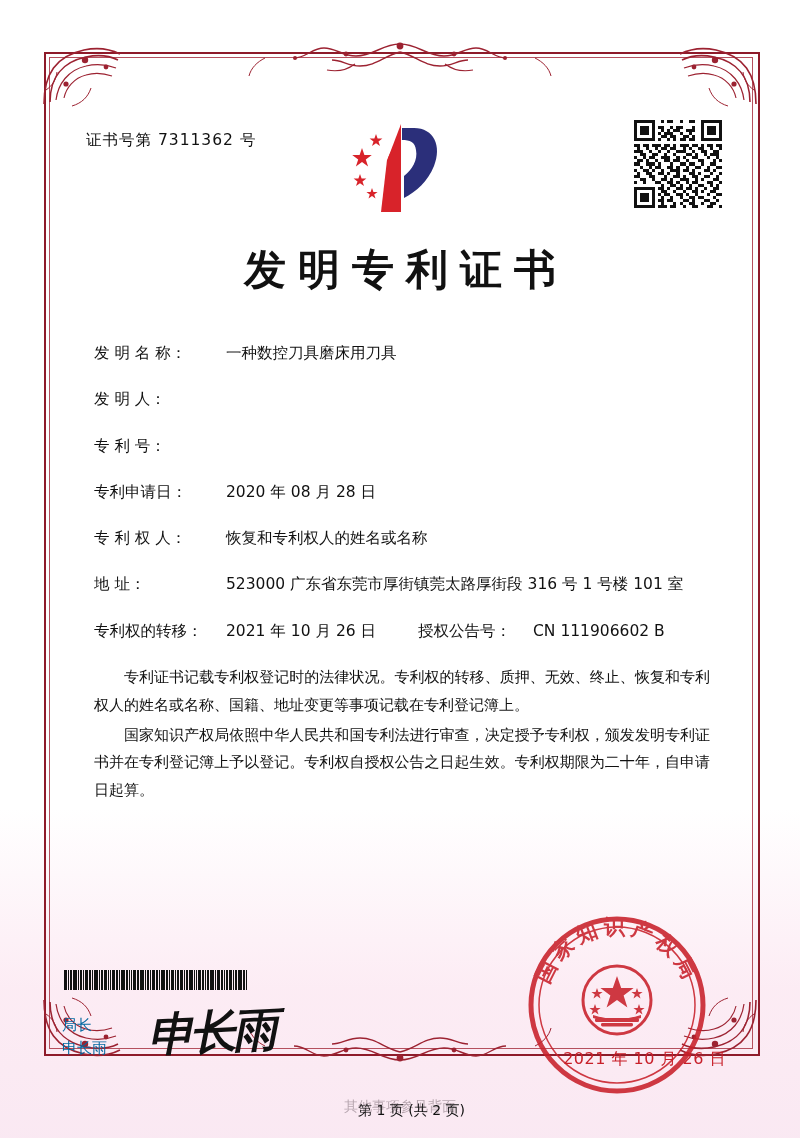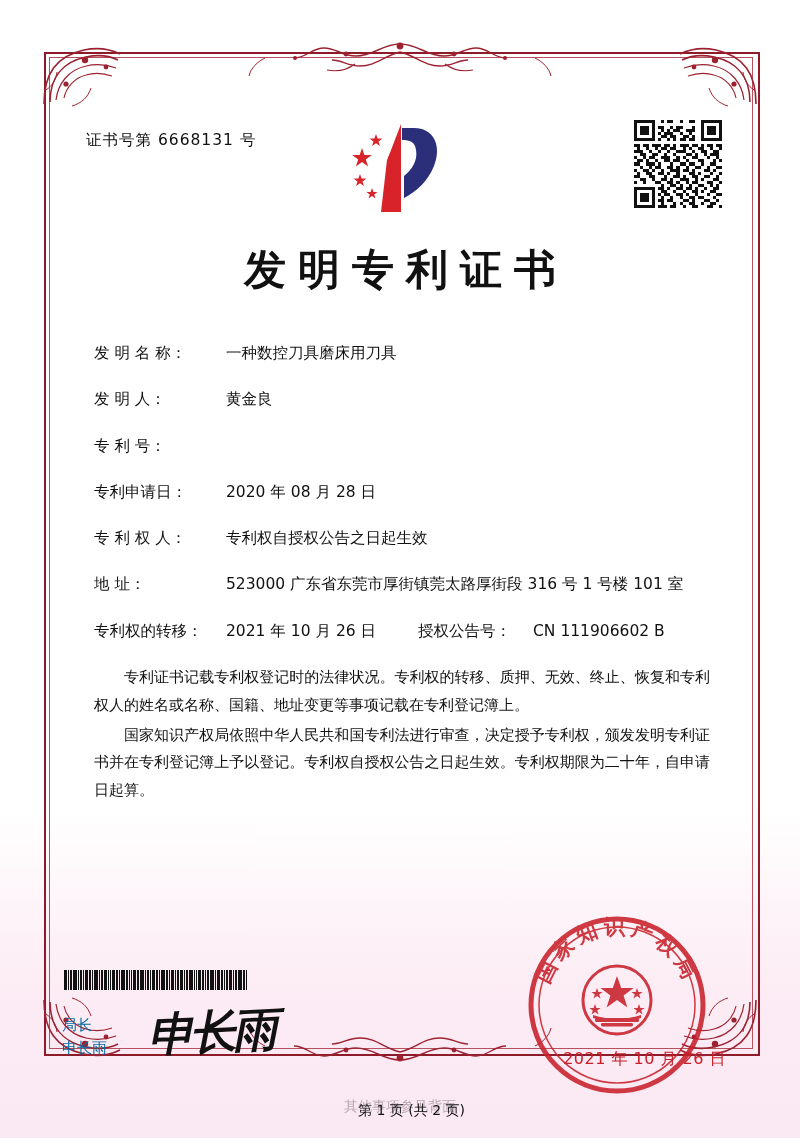--- a/index.html
+++ b/index.html
@@ -323,21 +323,21 @@
       <circle cx="165" cy="10" r="3.4" fill="currentColor" stroke="none"></circle>
       <circle cx="111" cy="18" r="2.4" fill="currentColor" stroke="none"></circle>
       <circle cx="219" cy="18" r="2.4" fill="currentColor" stroke="none"></circle>
       <path d="M30 22 c-8 4 -14 10 -16 18" stroke-width="1"></path>
       <path d="M300 22 c8 4 14 10 16 18" stroke-width="1"></path>
     </svg>
   </div>
 
   <div class="content">
 
-    <div class="cert-no">证书号第 6668131 号</div>
+    <div class="cert-no">证书号第 7311362 号</div>
 
     <div class="logo">
       <svg viewBox="0 0 124 108">
 
         <path d="M64 14 L76 14 C96 14 104 32 96 52 C90 67 78 78 66 84 L66 62 C74 56 80 46 78 36 C77 28 72 26 64 26 Z" fill="#2b2f7a"></path>
 
         <path d="M63 10 L63 98 L50 98 L50 44 Z" fill="#d8232a"></path>
         <path d="M63 10 L63 98 L76 98 L76 44 Z" fill="#d8232a" opacity="0.0"></path>
         <path d="M49 46 L63 16 L63 98 L43 98 Z" fill="#d8232a"></path>
 
@@ -398,35 +398,34 @@
 
     <div class="fields">
 
       <div class="field-row">
         <div class="field-label">发 明 名 称：</div>
         <div class="field-value">一种数控刀具磨床用刀具</div>
       </div>
 
       <div class="field-row">
         <div class="field-label">发 明 人：</div>
-        <div class="field-value">黄金良</div>
       </div>
 
       <div class="field-row">
         <div class="field-label">专 利 号：</div>
       </div>
 
       <div class="field-row">
         <div class="field-label">专利申请日：</div>
         <div class="field-value">2020 年 08 月 28 日</div>
       </div>
 
       <div class="field-row">
         <div class="field-label">专 利 权 人：</div>
-        <div class="field-value">专利权自授权公告之日起生效</div>
+        <div class="field-value">恢复和专利权人的姓名或名称</div>
       </div>
 
       <div class="field-row">
         <div class="field-label">地 址：</div>
         <div class="field-value">523000 广东省东莞市厚街镇莞太路厚街段 316 号 1 号楼 101 室</div>
       </div>
 
       <div class="row-inline">
         <div class="inline-label">专利权的转移：</div>
         <div class="inline-value">2021 年 10 月 26 日</div>

